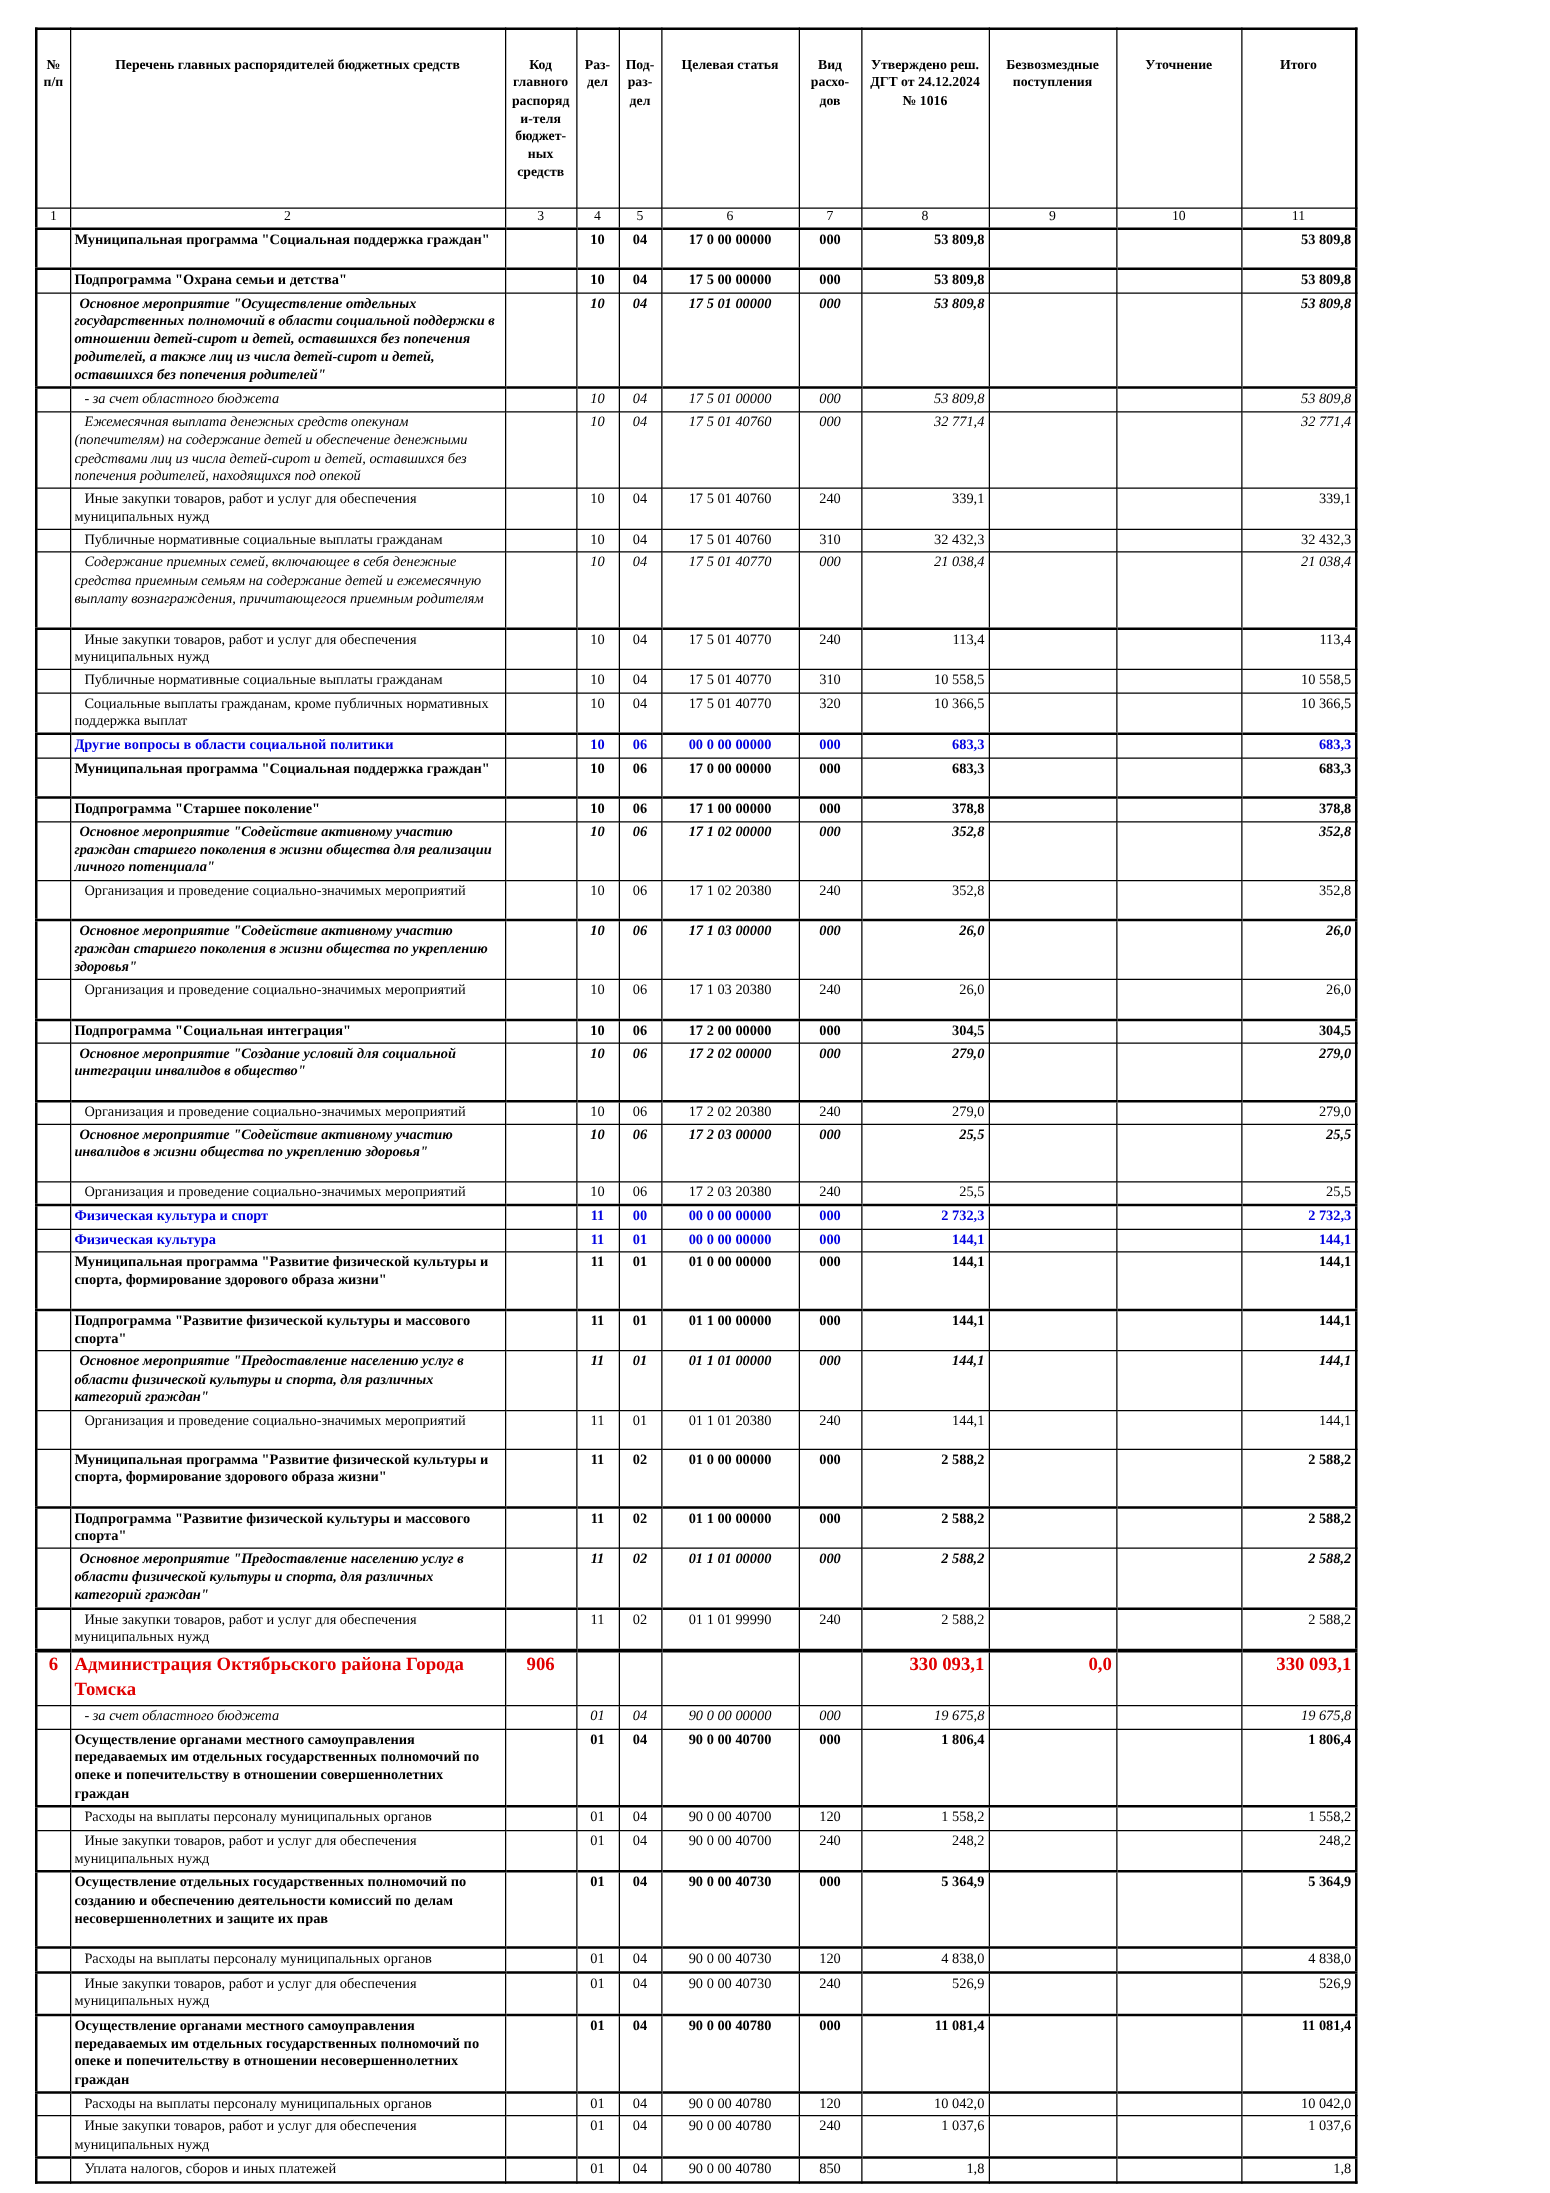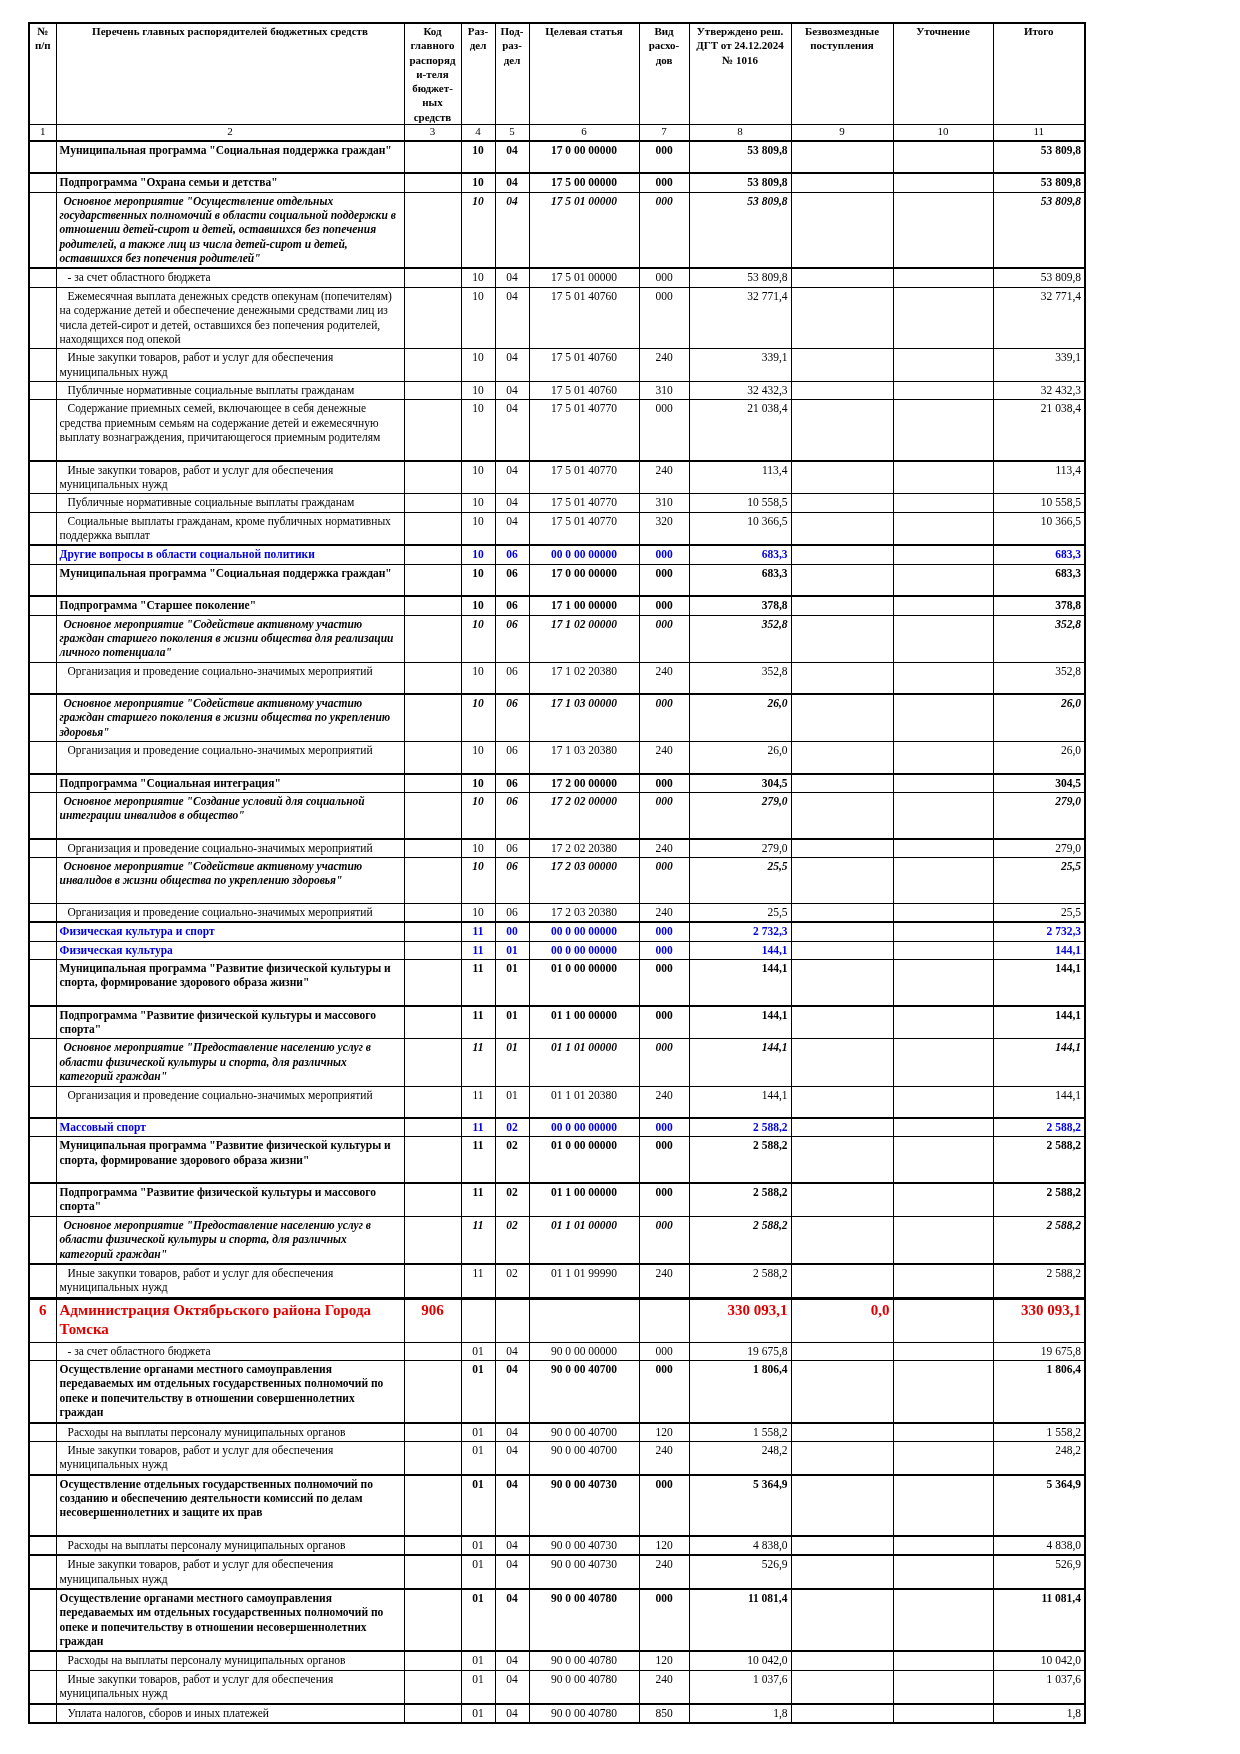--- a/index.html
+++ b/index.html
@@ -16,34 +16,34 @@
     border:1px solid #000;
     vertical-align:top;
     font-size:11.5px;
     line-height:1.25;
     padding:1px 3px 2px 3px;
     overflow:hidden;
     word-wrap:break-word;
   }
   thead tr.hdr th {
     font-weight:bold; text-align:center; vertical-align:top;
-    font-size:11px; line-height:1.3; padding:0 2px; height:60px;
+    font-size:11px; line-height:1.3; padding:21px 2px; height:60px;
   }
   thead tr.nums th {
     font-weight:normal; text-align:center; font-size:11px;
     height:12px; padding:0 2px 1px 2px;
     border-bottom:2.5px solid #000;
   }
   
   td.c-center { text-align:center; }
   td.c-right  { text-align:right; }
   
   tr.k-program td { font-weight:bold; }
   tr.k-event td   { font-weight:bold; font-style:italic; }
-  tr.k-note td    { }
+  tr.k-note td    { font-style:italic; }
   tr.k-detail td  { font-weight:normal; }
   tr.k-section td { font-weight:bold; color:#0000e0; }
   tr.k-grantee td { font-weight:bold; color:#e00000; font-size:15px; line-height:1.3; }
   
   tr.k-detail td:nth-child(2), tr.k-note td:nth-child(2) { text-indent:8px; }
   tr.k-event td:nth-child(2) { text-indent:4px; }
   
   tr.sp td { padding-bottom:15px; }
   
   tr.tb td { border-top:2.5px solid #000; }
@@ -466,33 +466,20 @@
       <td class="c-center"></td>
       <td class="c-center">11</td>
       <td class="c-center">01</td>
       <td class="c-center">01 1 01 20380</td>
       <td class="c-center">240</td>
       <td class="c-right">144,1</td>
       <td class="c-right"></td>
       <td class="c-right"></td>
       <td class="c-right">144,1</td>
     </tr>
-        <tr class="k-section tb">
-      <td class="c-center"></td>
-      <td>Массовый спорт</td>
-      <td class="c-center"></td>
-      <td class="c-center">11</td>
-      <td class="c-center">02</td>
-      <td class="c-center">00 0 00 00000</td>
-      <td class="c-center">000</td>
-      <td class="c-right">2 588,2</td>
-      <td class="c-right"></td>
-      <td class="c-right"></td>
-      <td class="c-right">2 588,2</td>
-    </tr>
         <tr class="k-program sp">
       <td class="c-center"></td>
       <td>Муниципальная программа "Развитие физической культуры и спорта, формирование здорового образа жизни"</td>
       <td class="c-center"></td>
       <td class="c-center">11</td>
       <td class="c-center">02</td>
       <td class="c-center">01 0 00 00000</td>
       <td class="c-center">000</td>
       <td class="c-right">2 588,2</td>
       <td class="c-right"></td>

